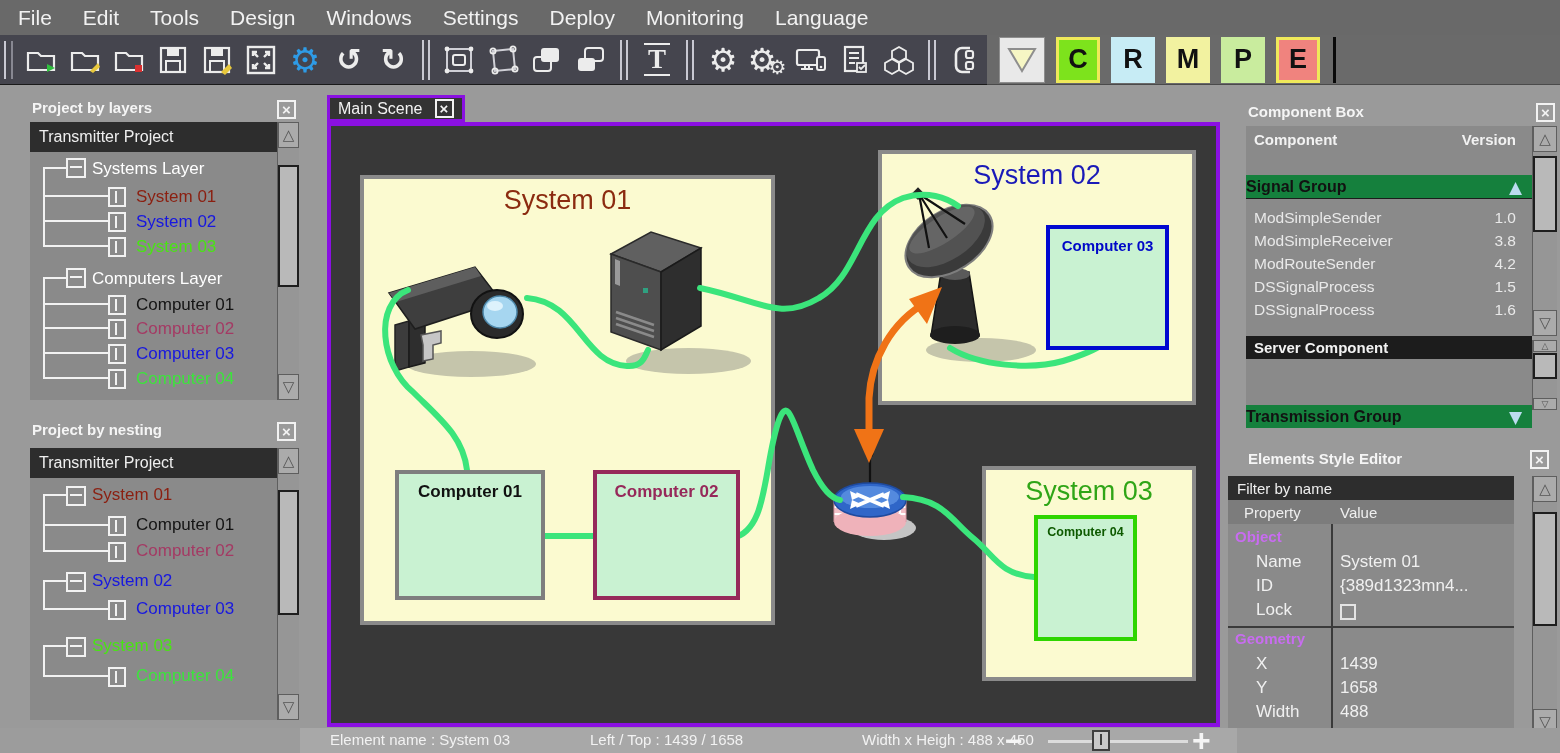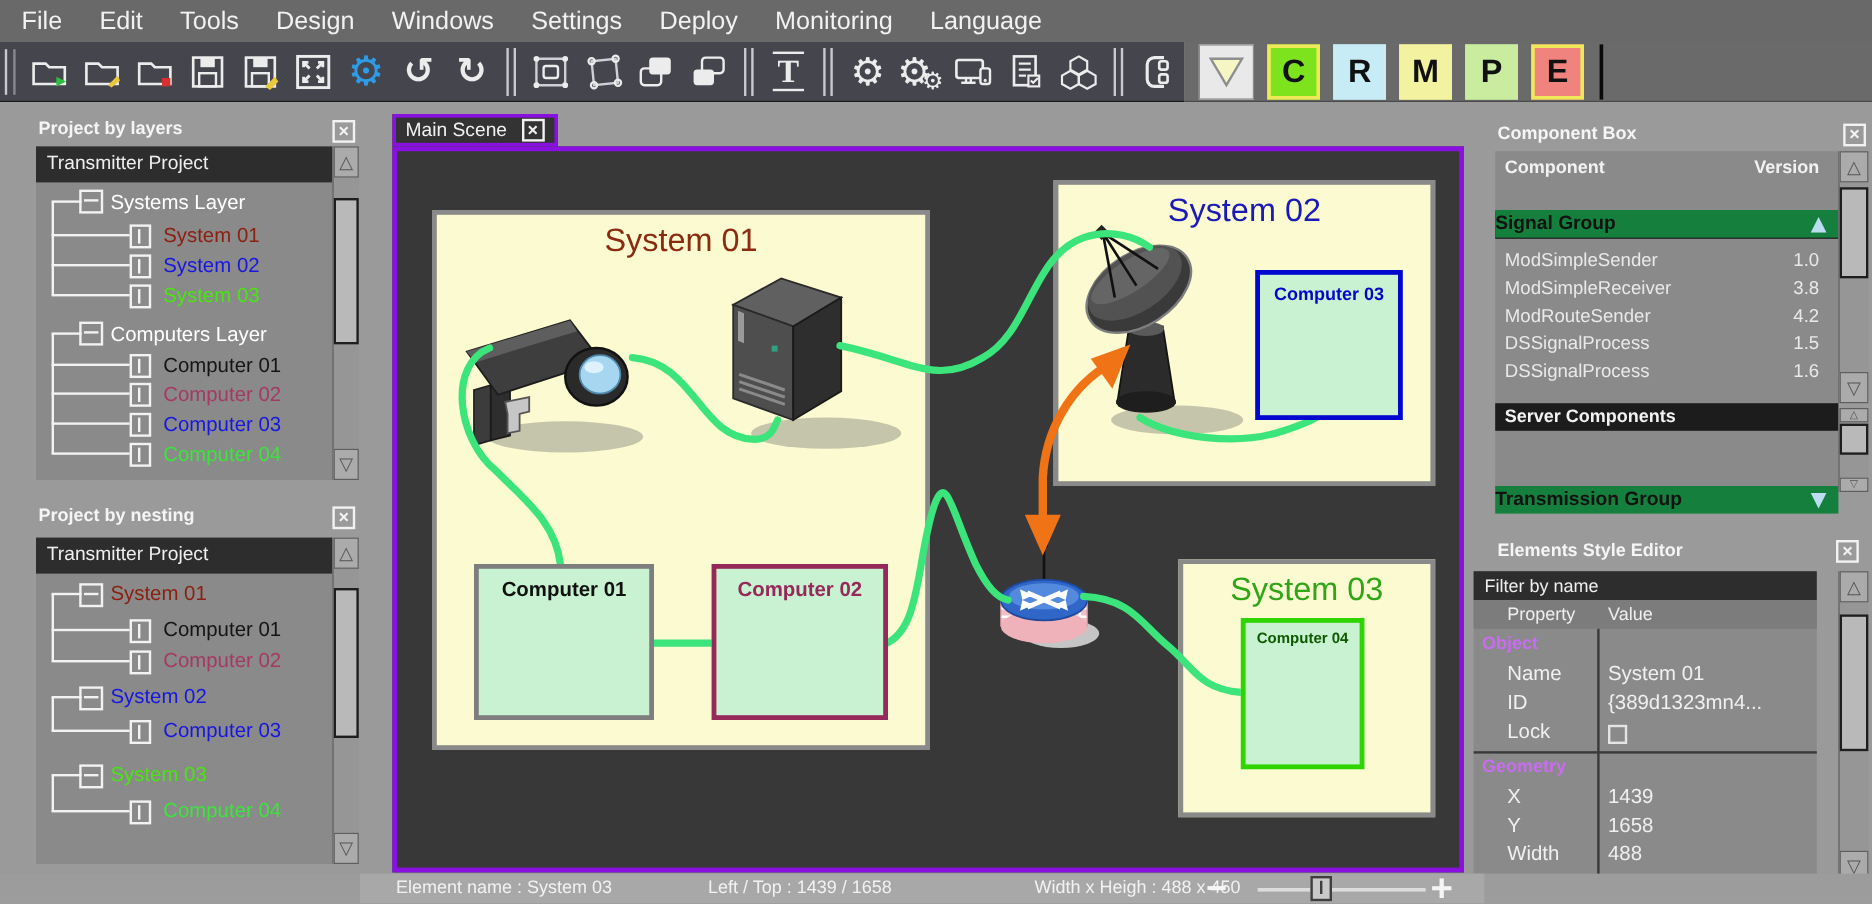--- a/index.html
+++ b/index.html
@@ -471,21 +471,21 @@
       <span class="item-ver">4.2</span>
     </div>
   <div class="cb-row item-row" style="top:149px;height:23px;">
     <span>DSSignalProcess</span>
       <span class="item-ver">1.5</span>
     </div>
   <div class="cb-row item-row" style="top:172px;height:23px;">
     <span>DSSignalProcess</span>
       <span class="item-ver">1.6</span>
     </div>
-  <div class="cb-row black-row" style="top:210px;height:23px;">Server Components</div>
+  <div class="cb-row black-row" style="top:210px;height:23px;">Server Component</div>
   <div class="cb-row peach-row" style="top:256px;height:23px;">
     <span>Transmission Group</span>
     <span class="tri-glyph glyph">▼</span>
   </div>
 </div>
 <div class="scrollbar" style="left:1532px;top:126px;height:210px;width:24px;">
   <div class="sb-btn glyph" style="top:0;">△</div>
   <div class="sb-thumb" style="top:30px;height:76px;"></div>
   <div class="sb-btn glyph" style="top:184px;">▽</div>
 </div>
@@ -493,21 +493,21 @@
   <div class="sb-btn small glyph" style="top:0;">△</div>
   <div class="sb-thumb" style="top:13px;height:26px;"></div>
   <div class="sb-btn small glyph" style="top:58px;">▽</div>
 </div>
 
 <div class="panel-title" style="left:1248px;top:450px;">Elements Style Editor</div>
 <div class="close-box" style="left:1530px;top:450px;">×</div>
 <div class="list-box" style="left:1228px;top:476px;width:286px;height:259px;">
   <div class="dark-row" style="top:0;height:24px;font-size:15px;">Filter by name</div>
   <div class="cb-row" style="top:24px;height:24px;background:#7C7C7C;">
-    <span style="padding-left:0;color:#EFEFEF;font-size:15px;margin-left:28px;">Property</span>
+    <span style="padding-left:16px;color:#EFEFEF;font-size:15px;">Property</span>
     <span style="position:absolute;left:112px;color:#EFEFEF;font-size:15px;">Value</span>
   </div>
   <div class="vline" style="left:103px;top:48px;height:211px;background:#3A3A3A;"></div>
   <div class="se-group" style="top: 52px; color: rgb(200, 108, 240);">Object</div>
   <div style="position:absolute;top:76px;height:24px;left:0;width:100%;">
     <span class="se-prop">Name</span>
     <span class="se-val">System 01</span>
   </div>
   <div style="position:absolute;top:100px;height:24px;left:0;width:100%;">
     <span class="se-prop">ID</span>

